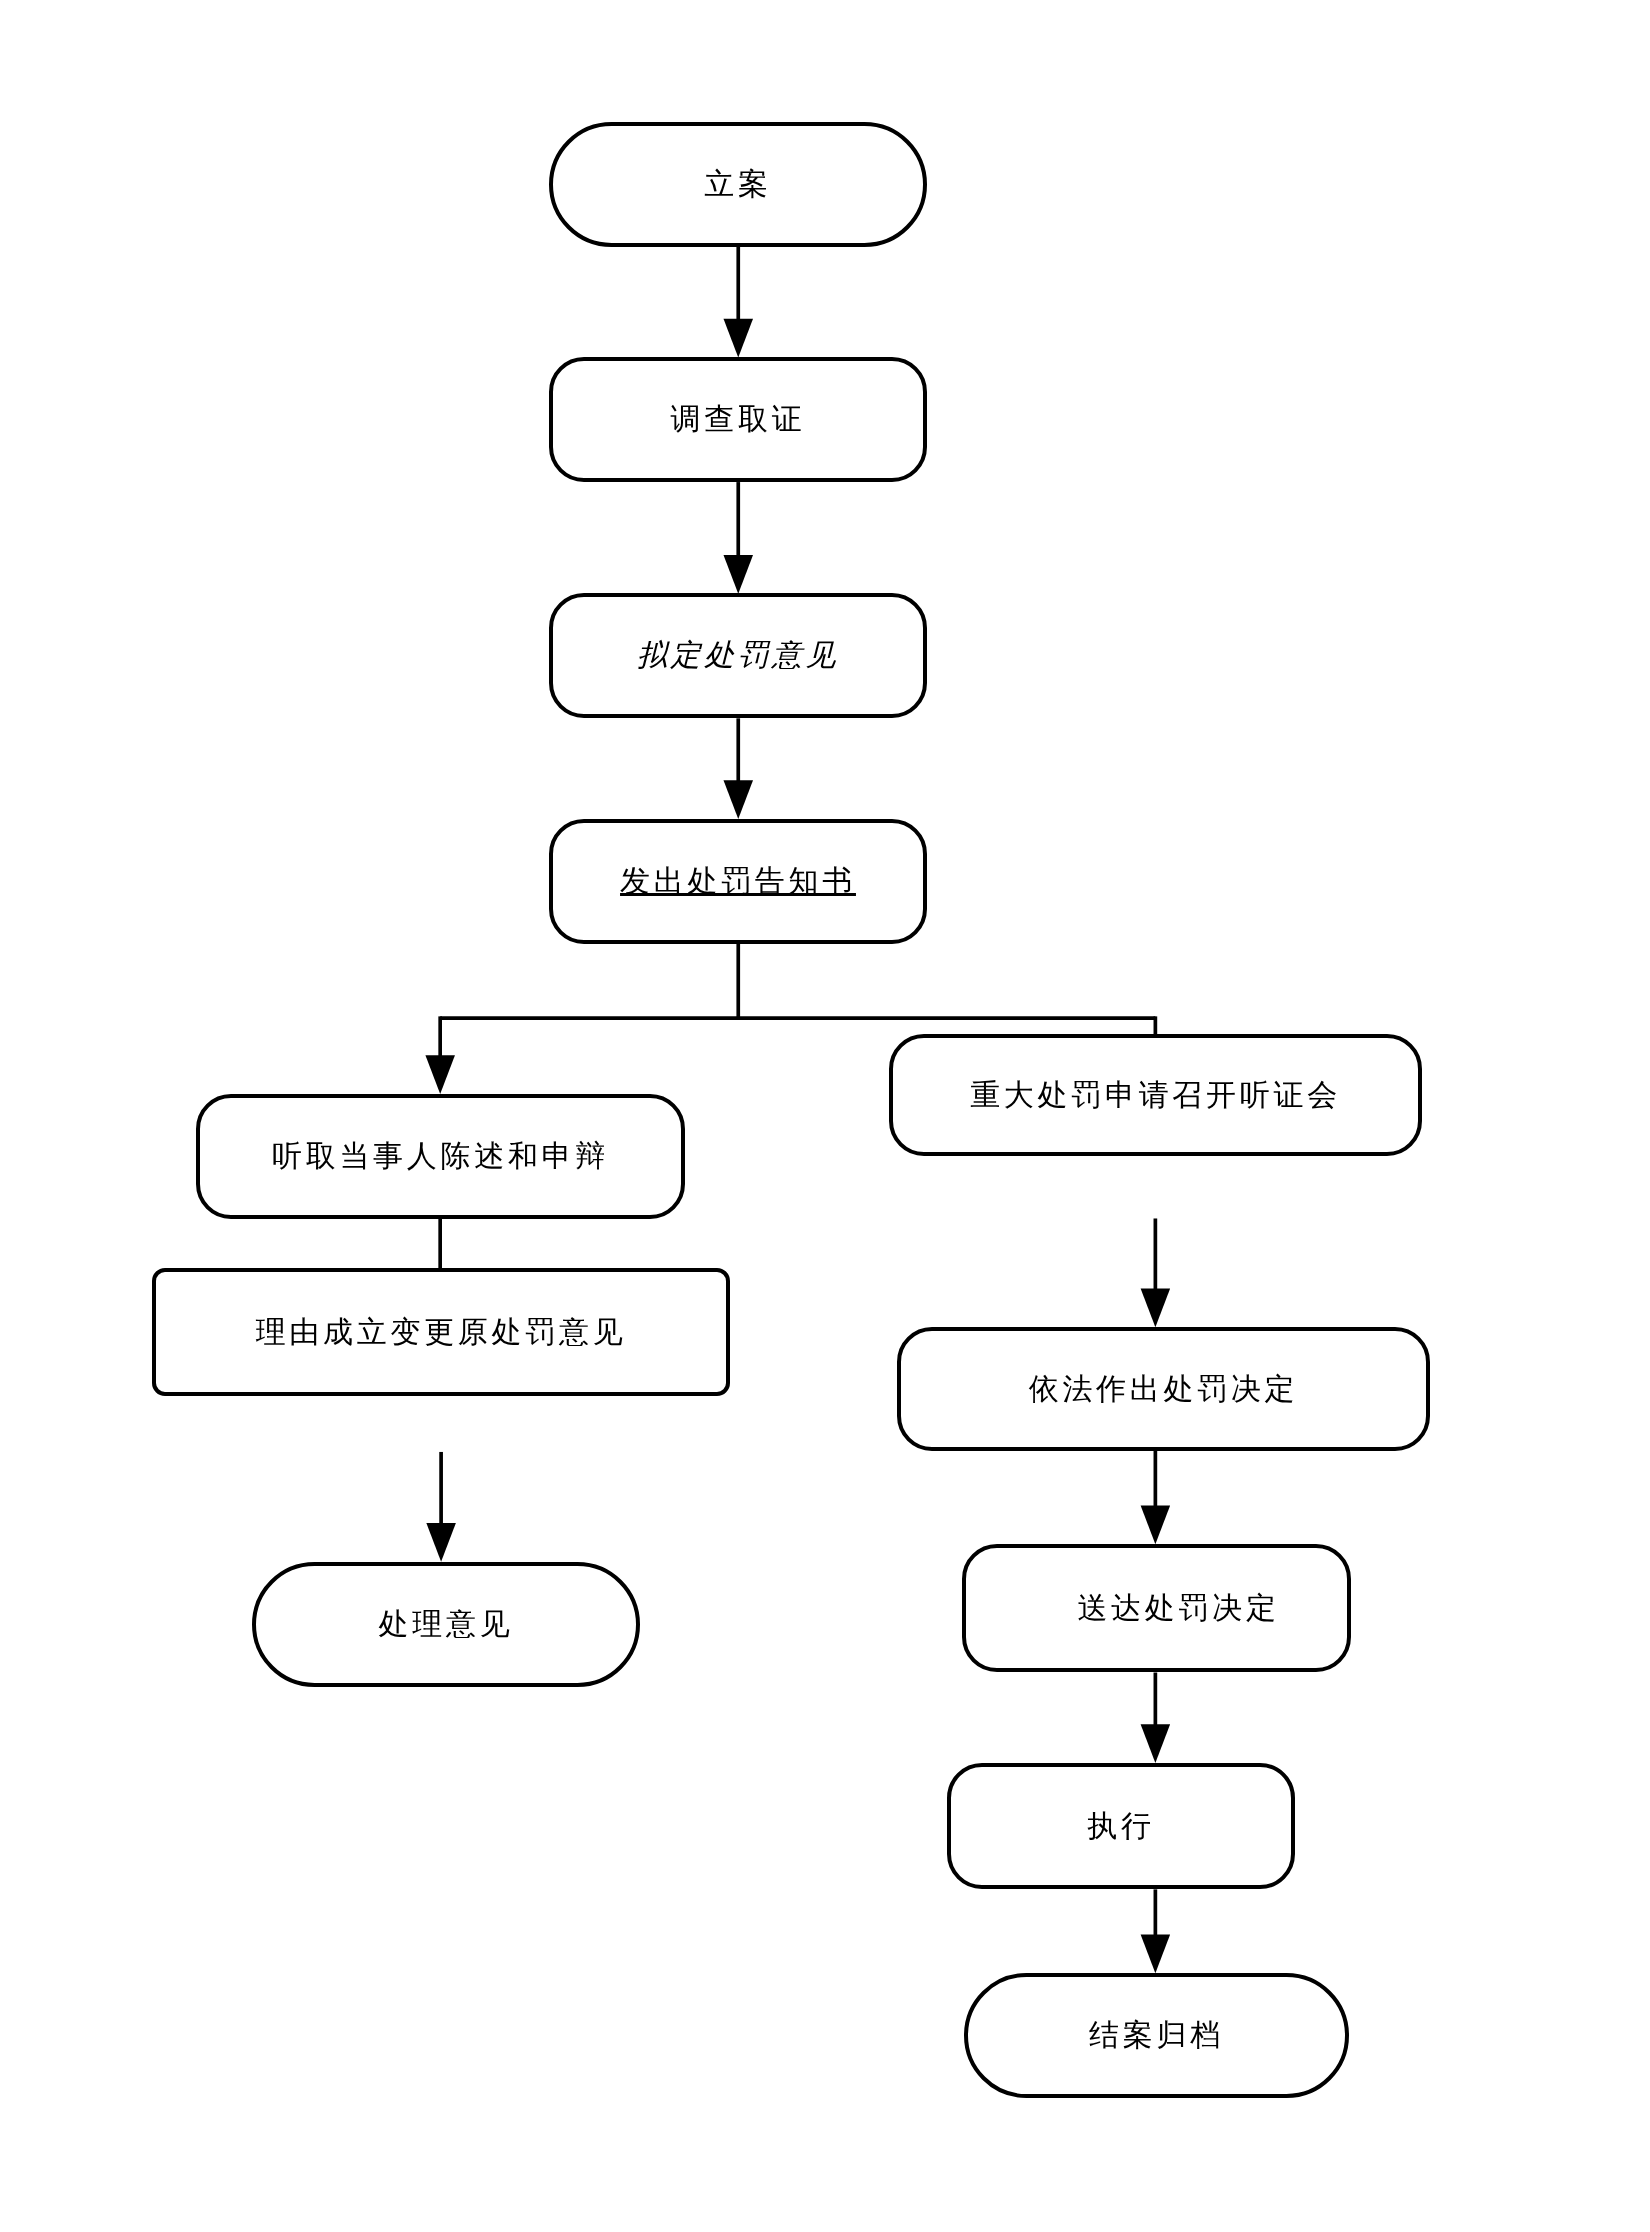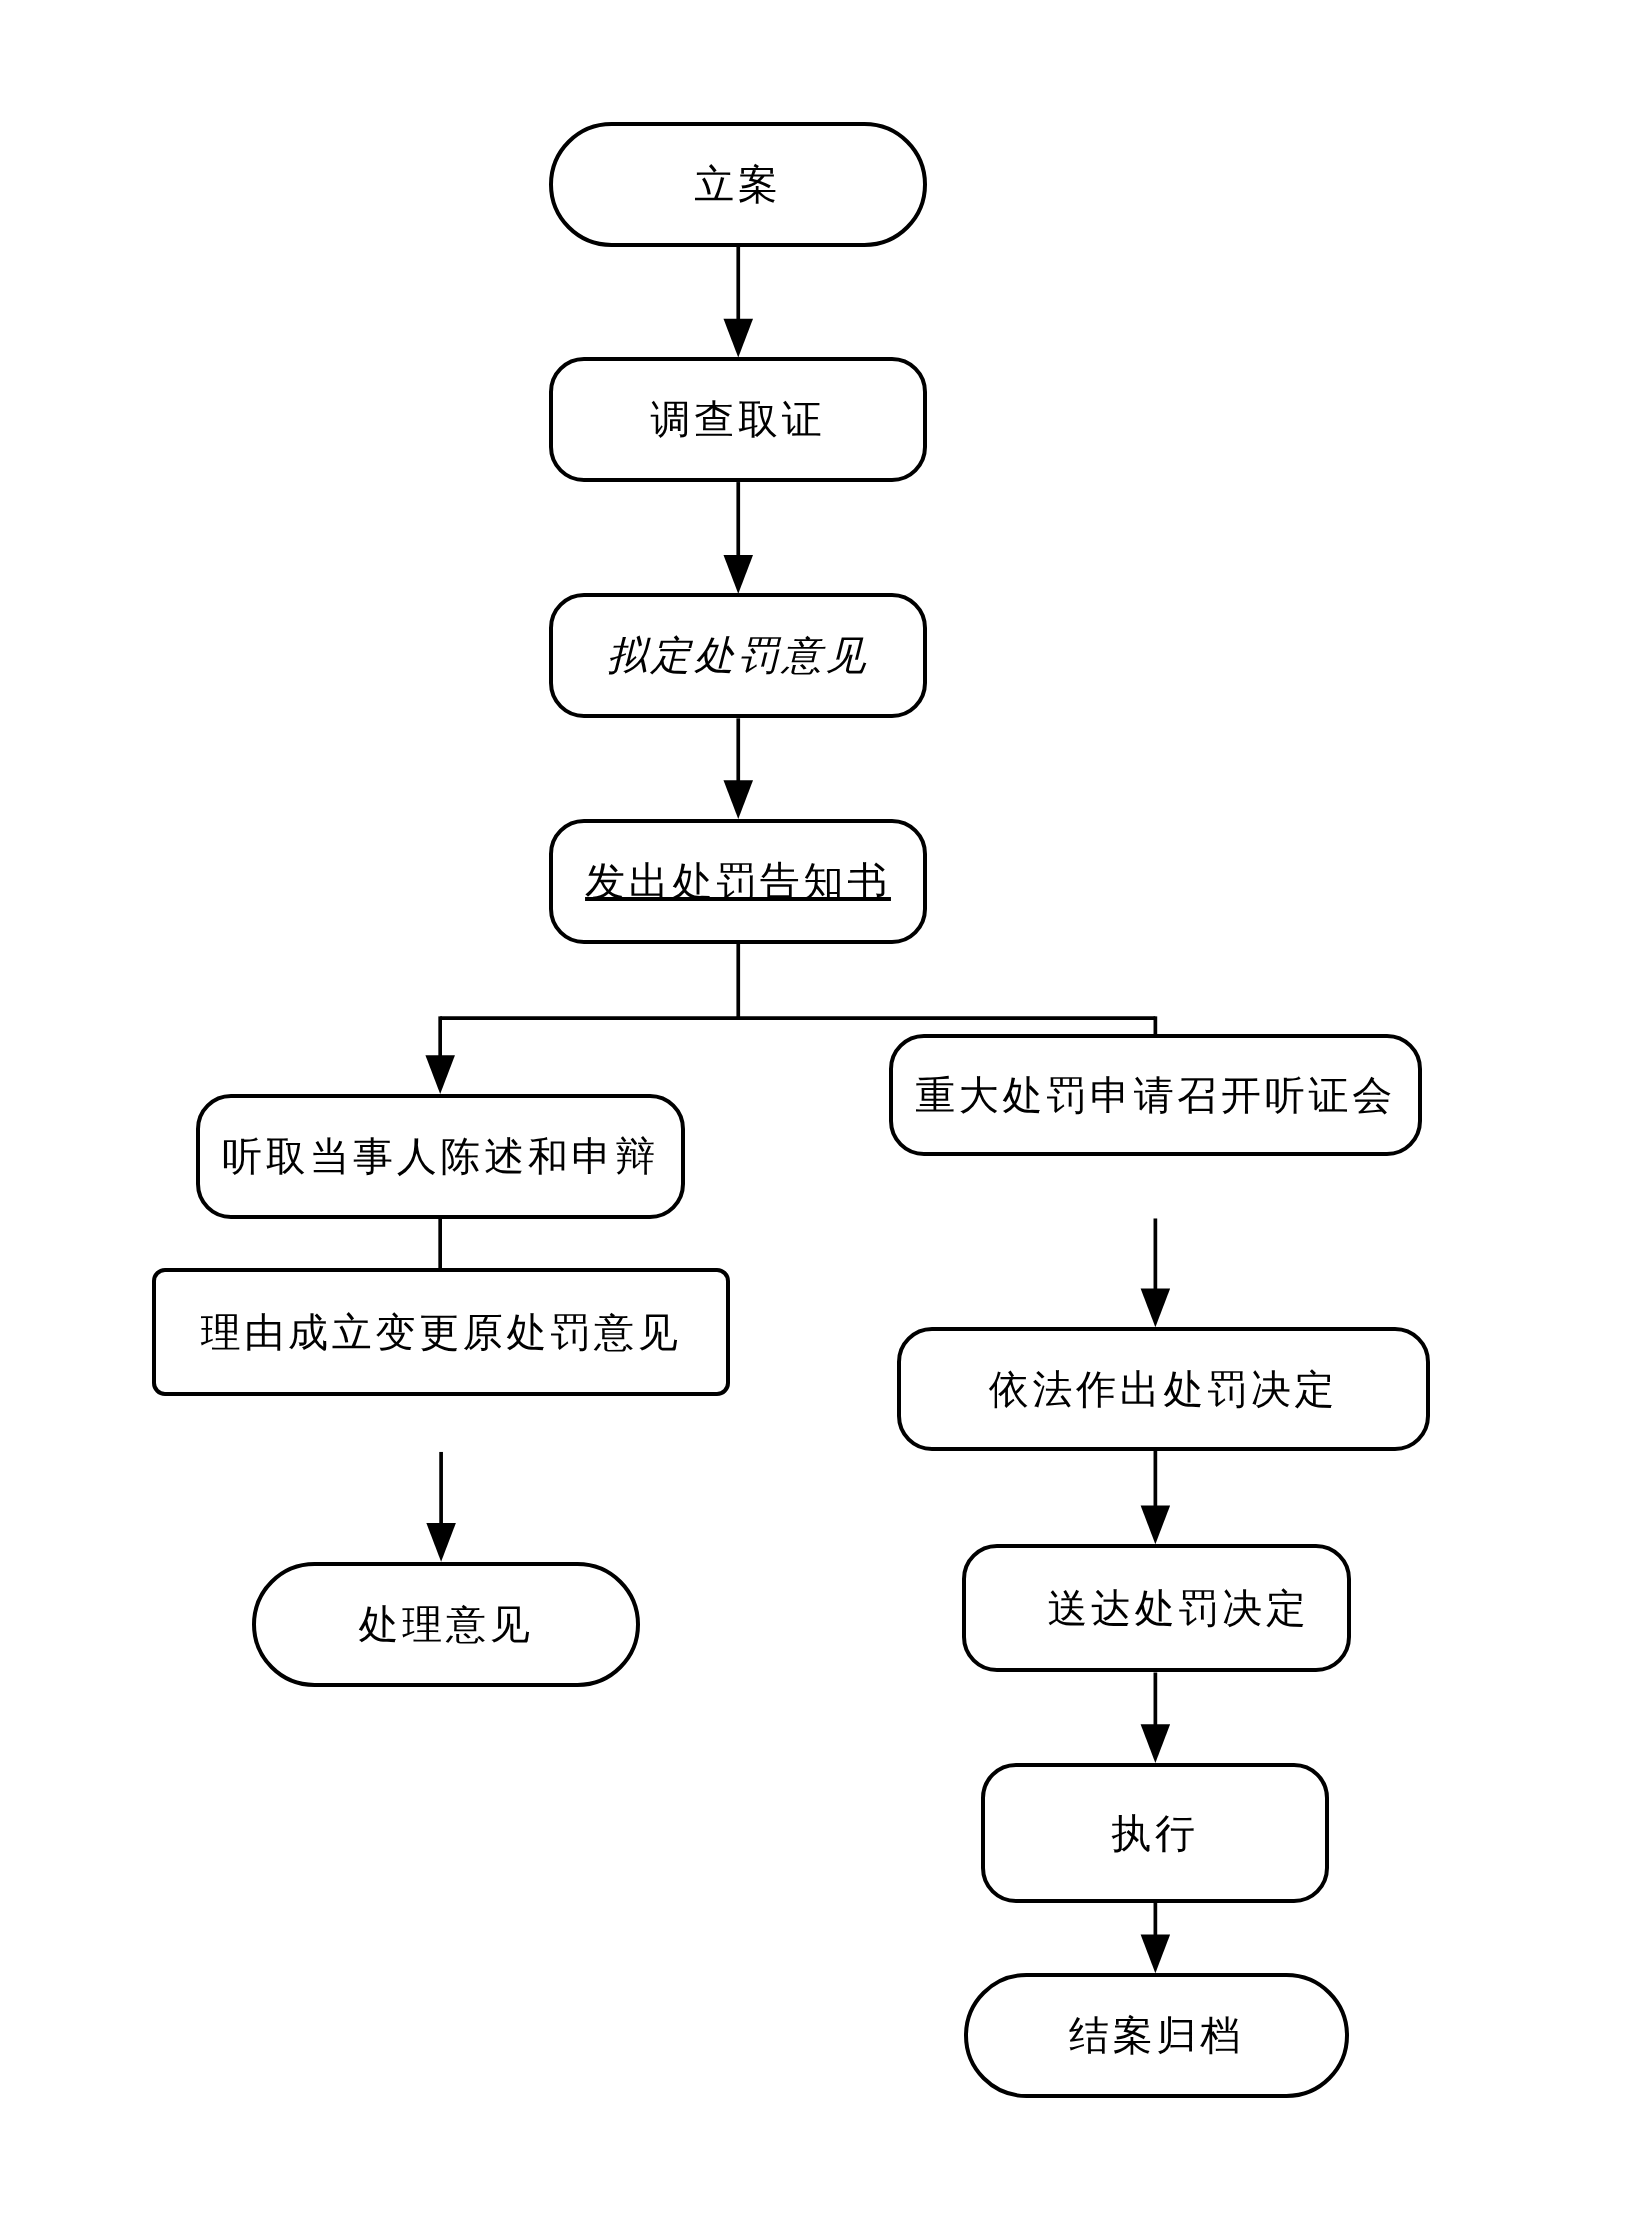--- a/index.html
+++ b/index.html
@@ -24,21 +24,21 @@
     z-index: 1;
   }
   .node {
     position: absolute;
     box-sizing: border-box;
     border: 4.6px solid #000000;
     background: #ffffff;
     display: flex;
     align-items: center;
     justify-content: center;
-    font-size: 40px;
+    font-size: 30px;
     letter-spacing: 3.7px;
     white-space: nowrap;
     z-index: 2;
   }
   .process {
     border-radius: 35px;
   }
   .terminator {
     border-radius: 922px;
   }
@@ -133,18 +133,18 @@
   <div class="node process" style="left:152px; top:1268px; width:578px; height:128px;border-radius:13px;">理由成立变更原处罚意见</div>
 
   <div class="node terminator" style="left:252px; top:1562px; width:388px; height:125px;">处理意见</div>
 
   <div class="node process" style="left:889px; top:1034px; width:533px; height:122px;">重大处罚申请召开听证会</div>
 
   <div class="node process" style="left:889px; top:1327px; width:533px; height:124px;margin-left:8px;">依法作出处罚决定</div>
 
   <div class="node process" style="left:962px; top:1544px; width:389px; height:128px;padding-left:44px;">送达处罚决定</div>
 
-  <div class="node process" style="left:981px; top:1763px; width:348px; height:140px;">执行</div>
+  <div class="node process" style="left:947px; top:1763px; width:348px; height:126px;">执行</div>
 
   <div class="node terminator" style="left:964px; top:1973px; width:385px; height:125px;">结案归档</div>
 
 </div>
 
 
 </body></html>

